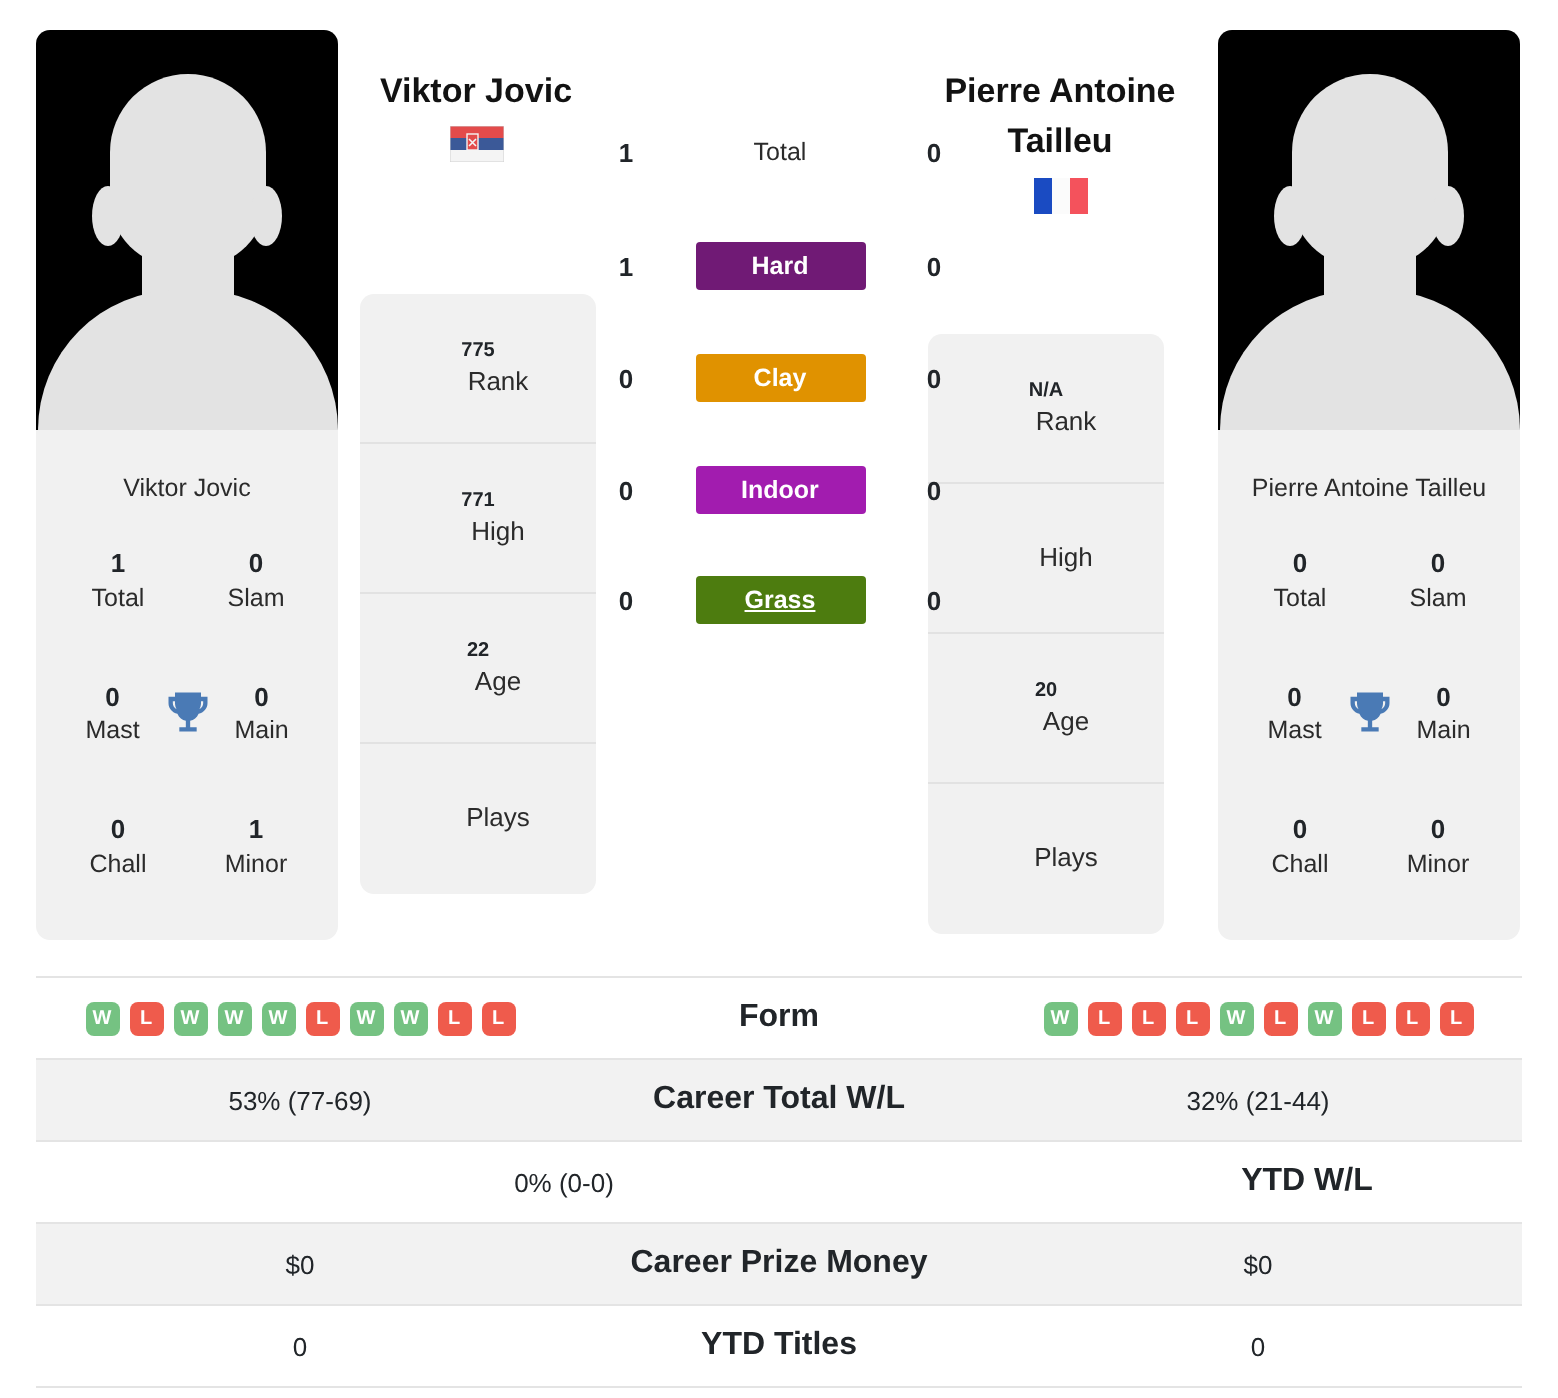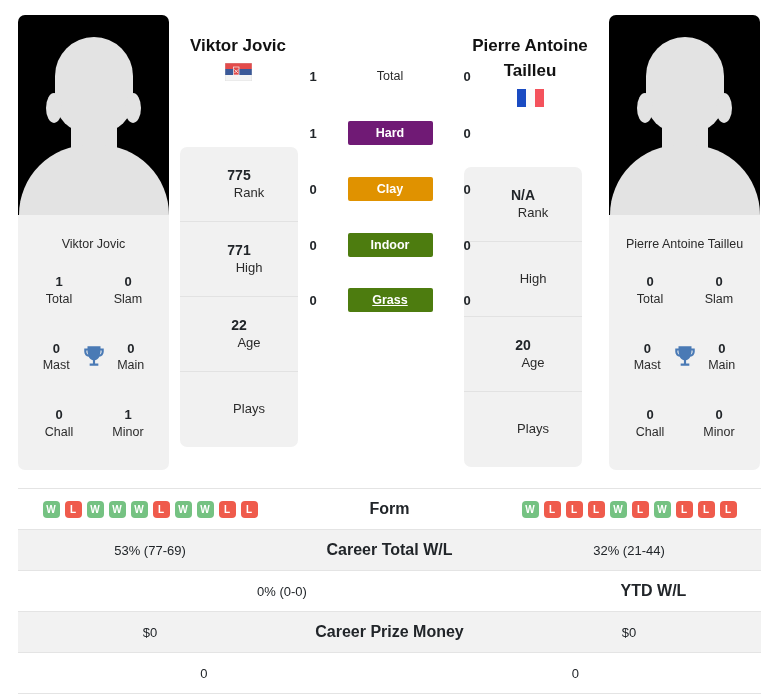--- a/index.html
+++ b/index.html
@@ -60,21 +60,21 @@
   .rank-card {
     position: absolute; width: 118px; background: #f1f1f1;
     border-radius: 7px; overflow: hidden;
   }
   .rank-card.left  { left: 180px; top: 147px; }
   .rank-card.right { left: 464px; top: 167px; }
   .rank-cell { height: 75px; display: flex; flex-direction: column;
                align-items: center; justify-content: center;
                border-bottom: 1px solid #e2e2e2; }
   .rank-cell:last-child { border-bottom: none; }
-  .rank-val { font-size: 14px; font-weight: bold; line-height: 1.4; }
+  .rank-val { font-size: 10px; font-weight: bold; line-height: 1.4; }
   .rank-lab { font-size: 13px; color: #2b2b2b; line-height: 1.3; margin-left: 20px; }
 
   
   .pname {
     position: absolute; text-align: center; font-size: 17px; font-weight: bold;
     color: #121212; line-height: 1.45; width: 150px;
   }
   .pname.left  { left: 163px; top: 34px; }
   .pname.right { left: 455px; top: 34px; }
   .flag-wrap { position: absolute; width: 150px; text-align: center; }
@@ -274,21 +274,21 @@
         <div class="surf-bar" style="background: #701a75;">Hard</div>
         <div class="surf-score">0</div>
       </div>
       <div class="surf-row" style="top: 177px;">
         <div class="surf-score">0</div>
         <div class="surf-bar" style="background: rgb(224, 146, 0);">Clay</div>
         <div class="surf-score">0</div>
       </div>
       <div class="surf-row" style="top: 233px;">
         <div class="surf-score">0</div>
-        <div class="surf-bar" style="background: #4d7c0f;">Indoor</div>
+        <div class="surf-bar" style="background: #a21caf;">Indoor</div>
         <div class="surf-score">0</div>
       </div>
       <div class="surf-row" style="top: 288px;">
         <div class="surf-score">0</div>
         <div class="surf-bar" style="background: #4d7c0f; text-decoration: underline;">Grass</div>
         <div class="surf-score">0</div>
       </div>
     </div>
 
   <div class="cmp-table" id="cmp-table">
@@ -344,19 +344,20 @@
         </div>
         <div class="cmp-mid">Career Prize Money</div>
         <div class="cmp-right">
           <span class="cmp-val">$0</span>
         </div>
       </div>
       <div class="cmp-row">
         <div class="cmp-left">
           <span class="cmp-val">0</span>
         </div>
+        <div class="cmp-mid">YTD Titles</div>
         <div class="cmp-right">
           <span class="cmp-val">0</span>
         </div>
       </div>
     </div>
 
 </div>
 
 </body></html>

